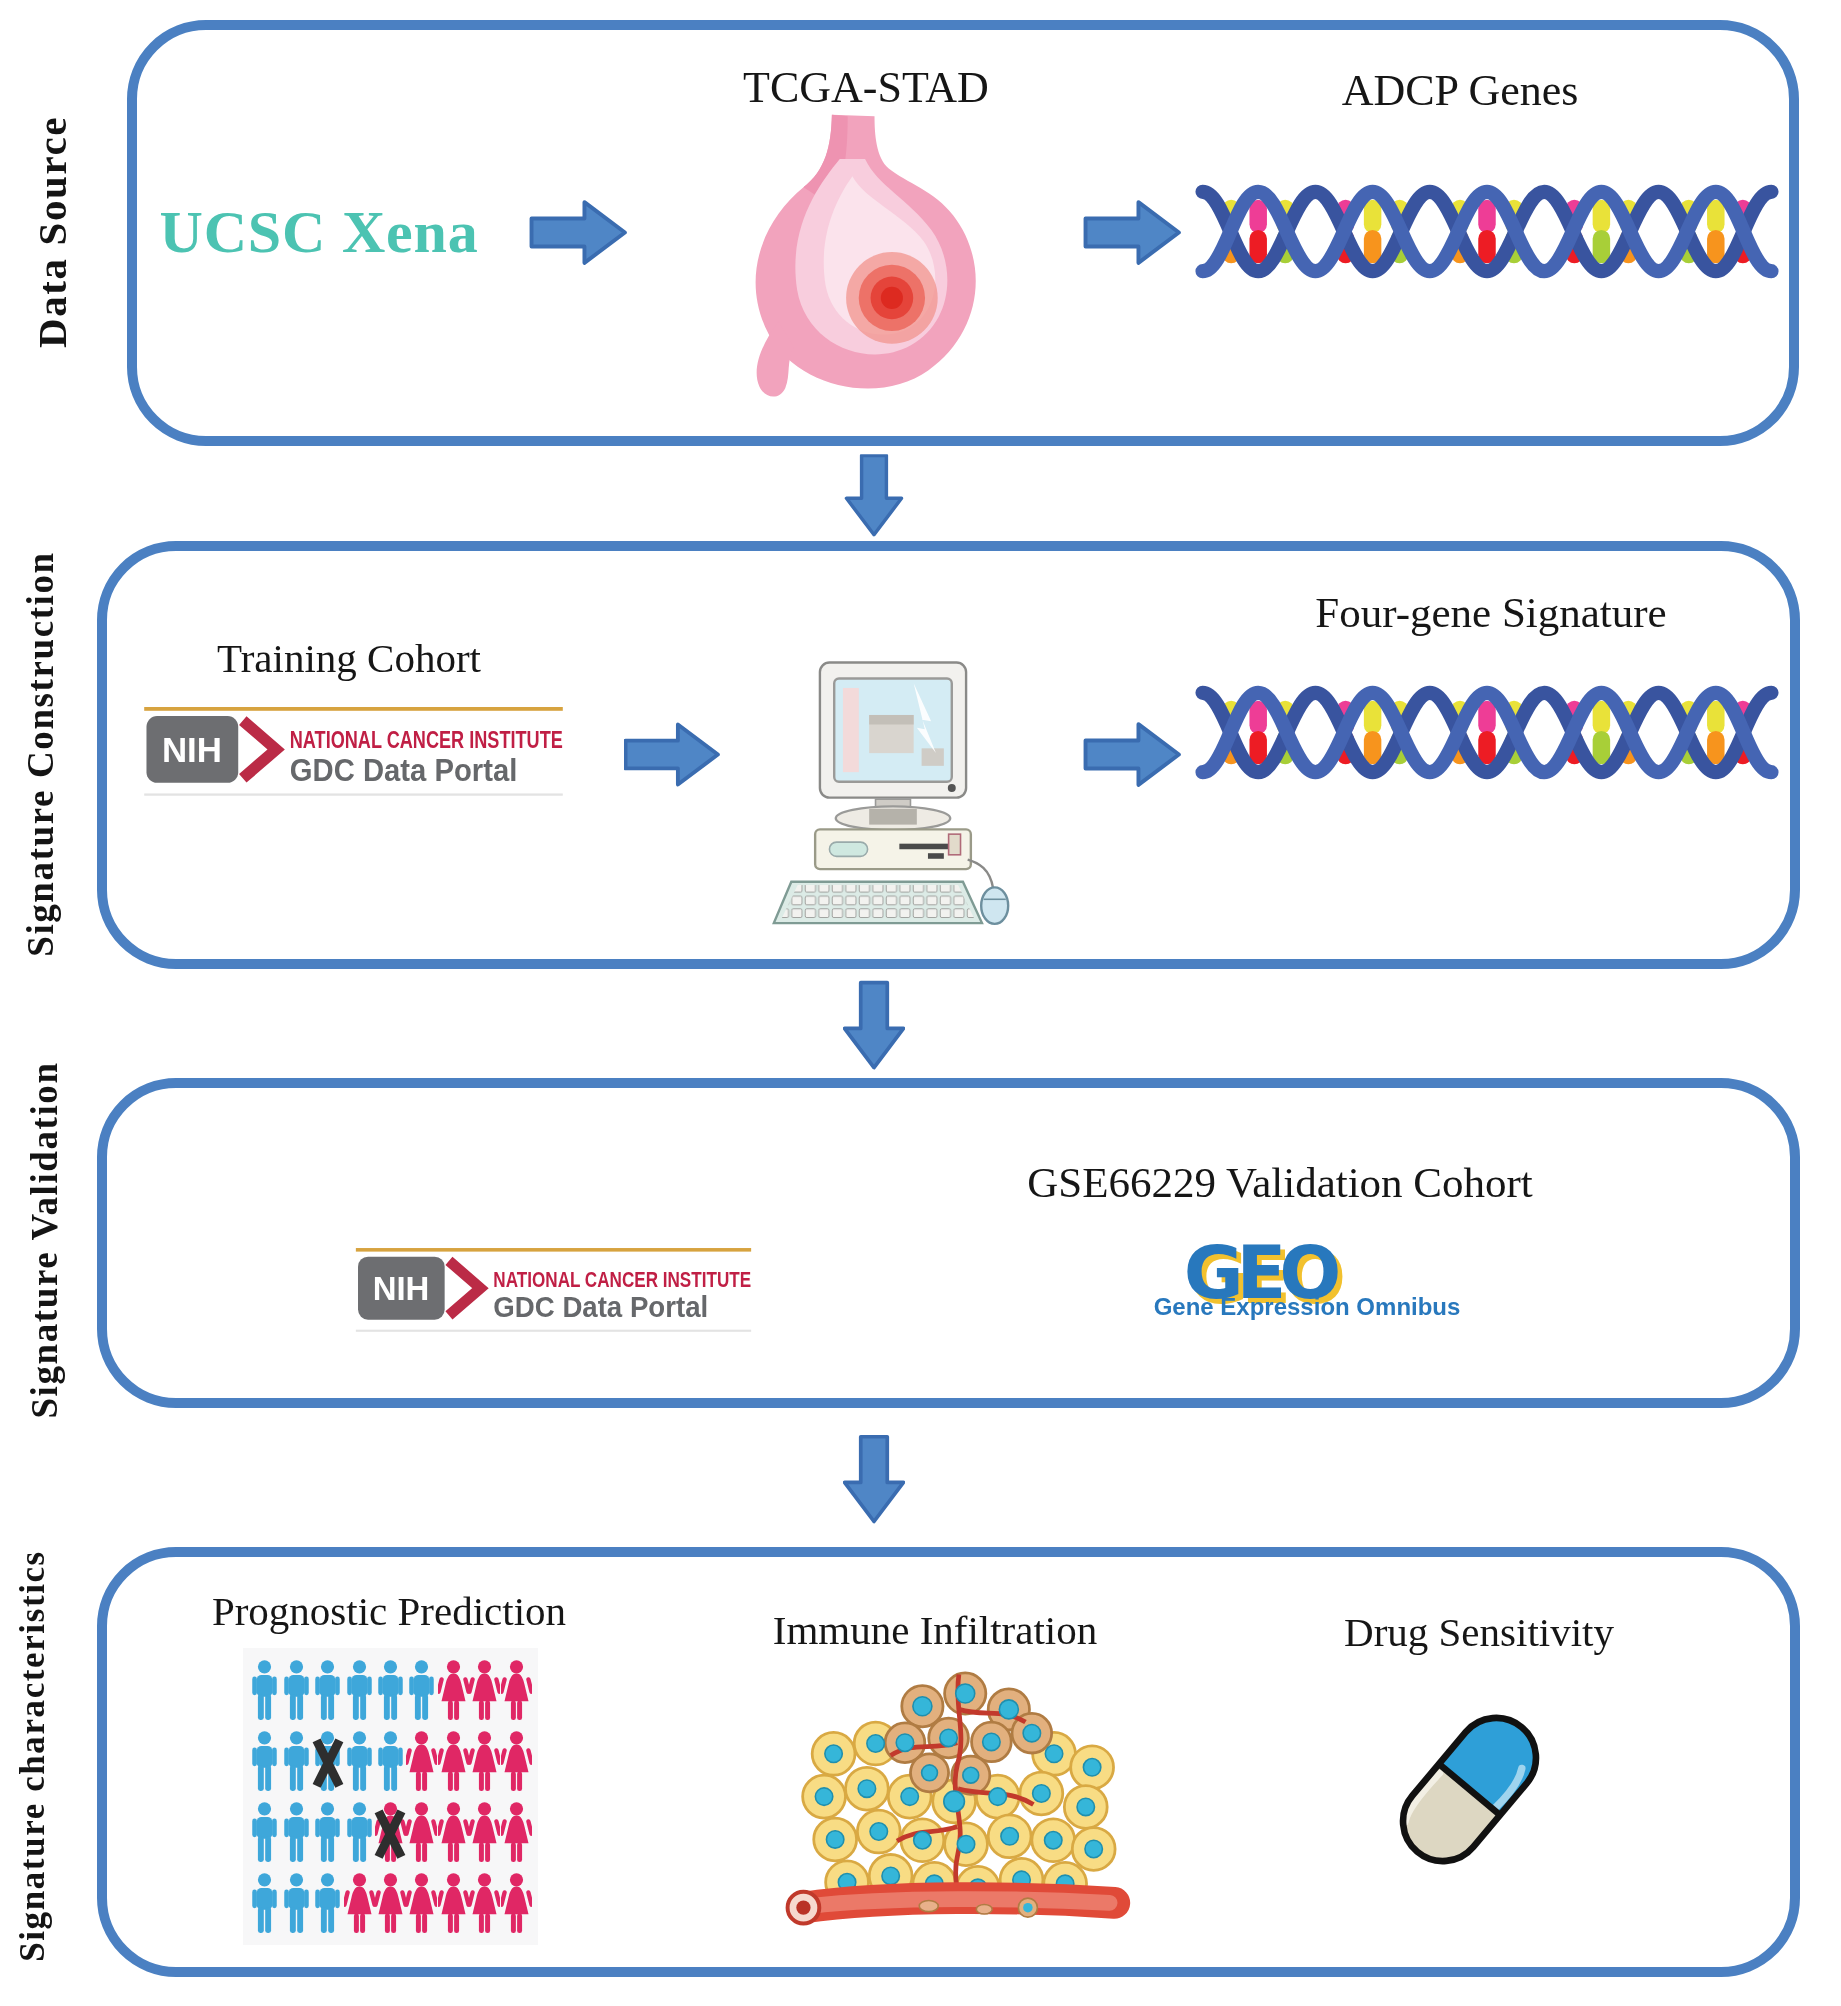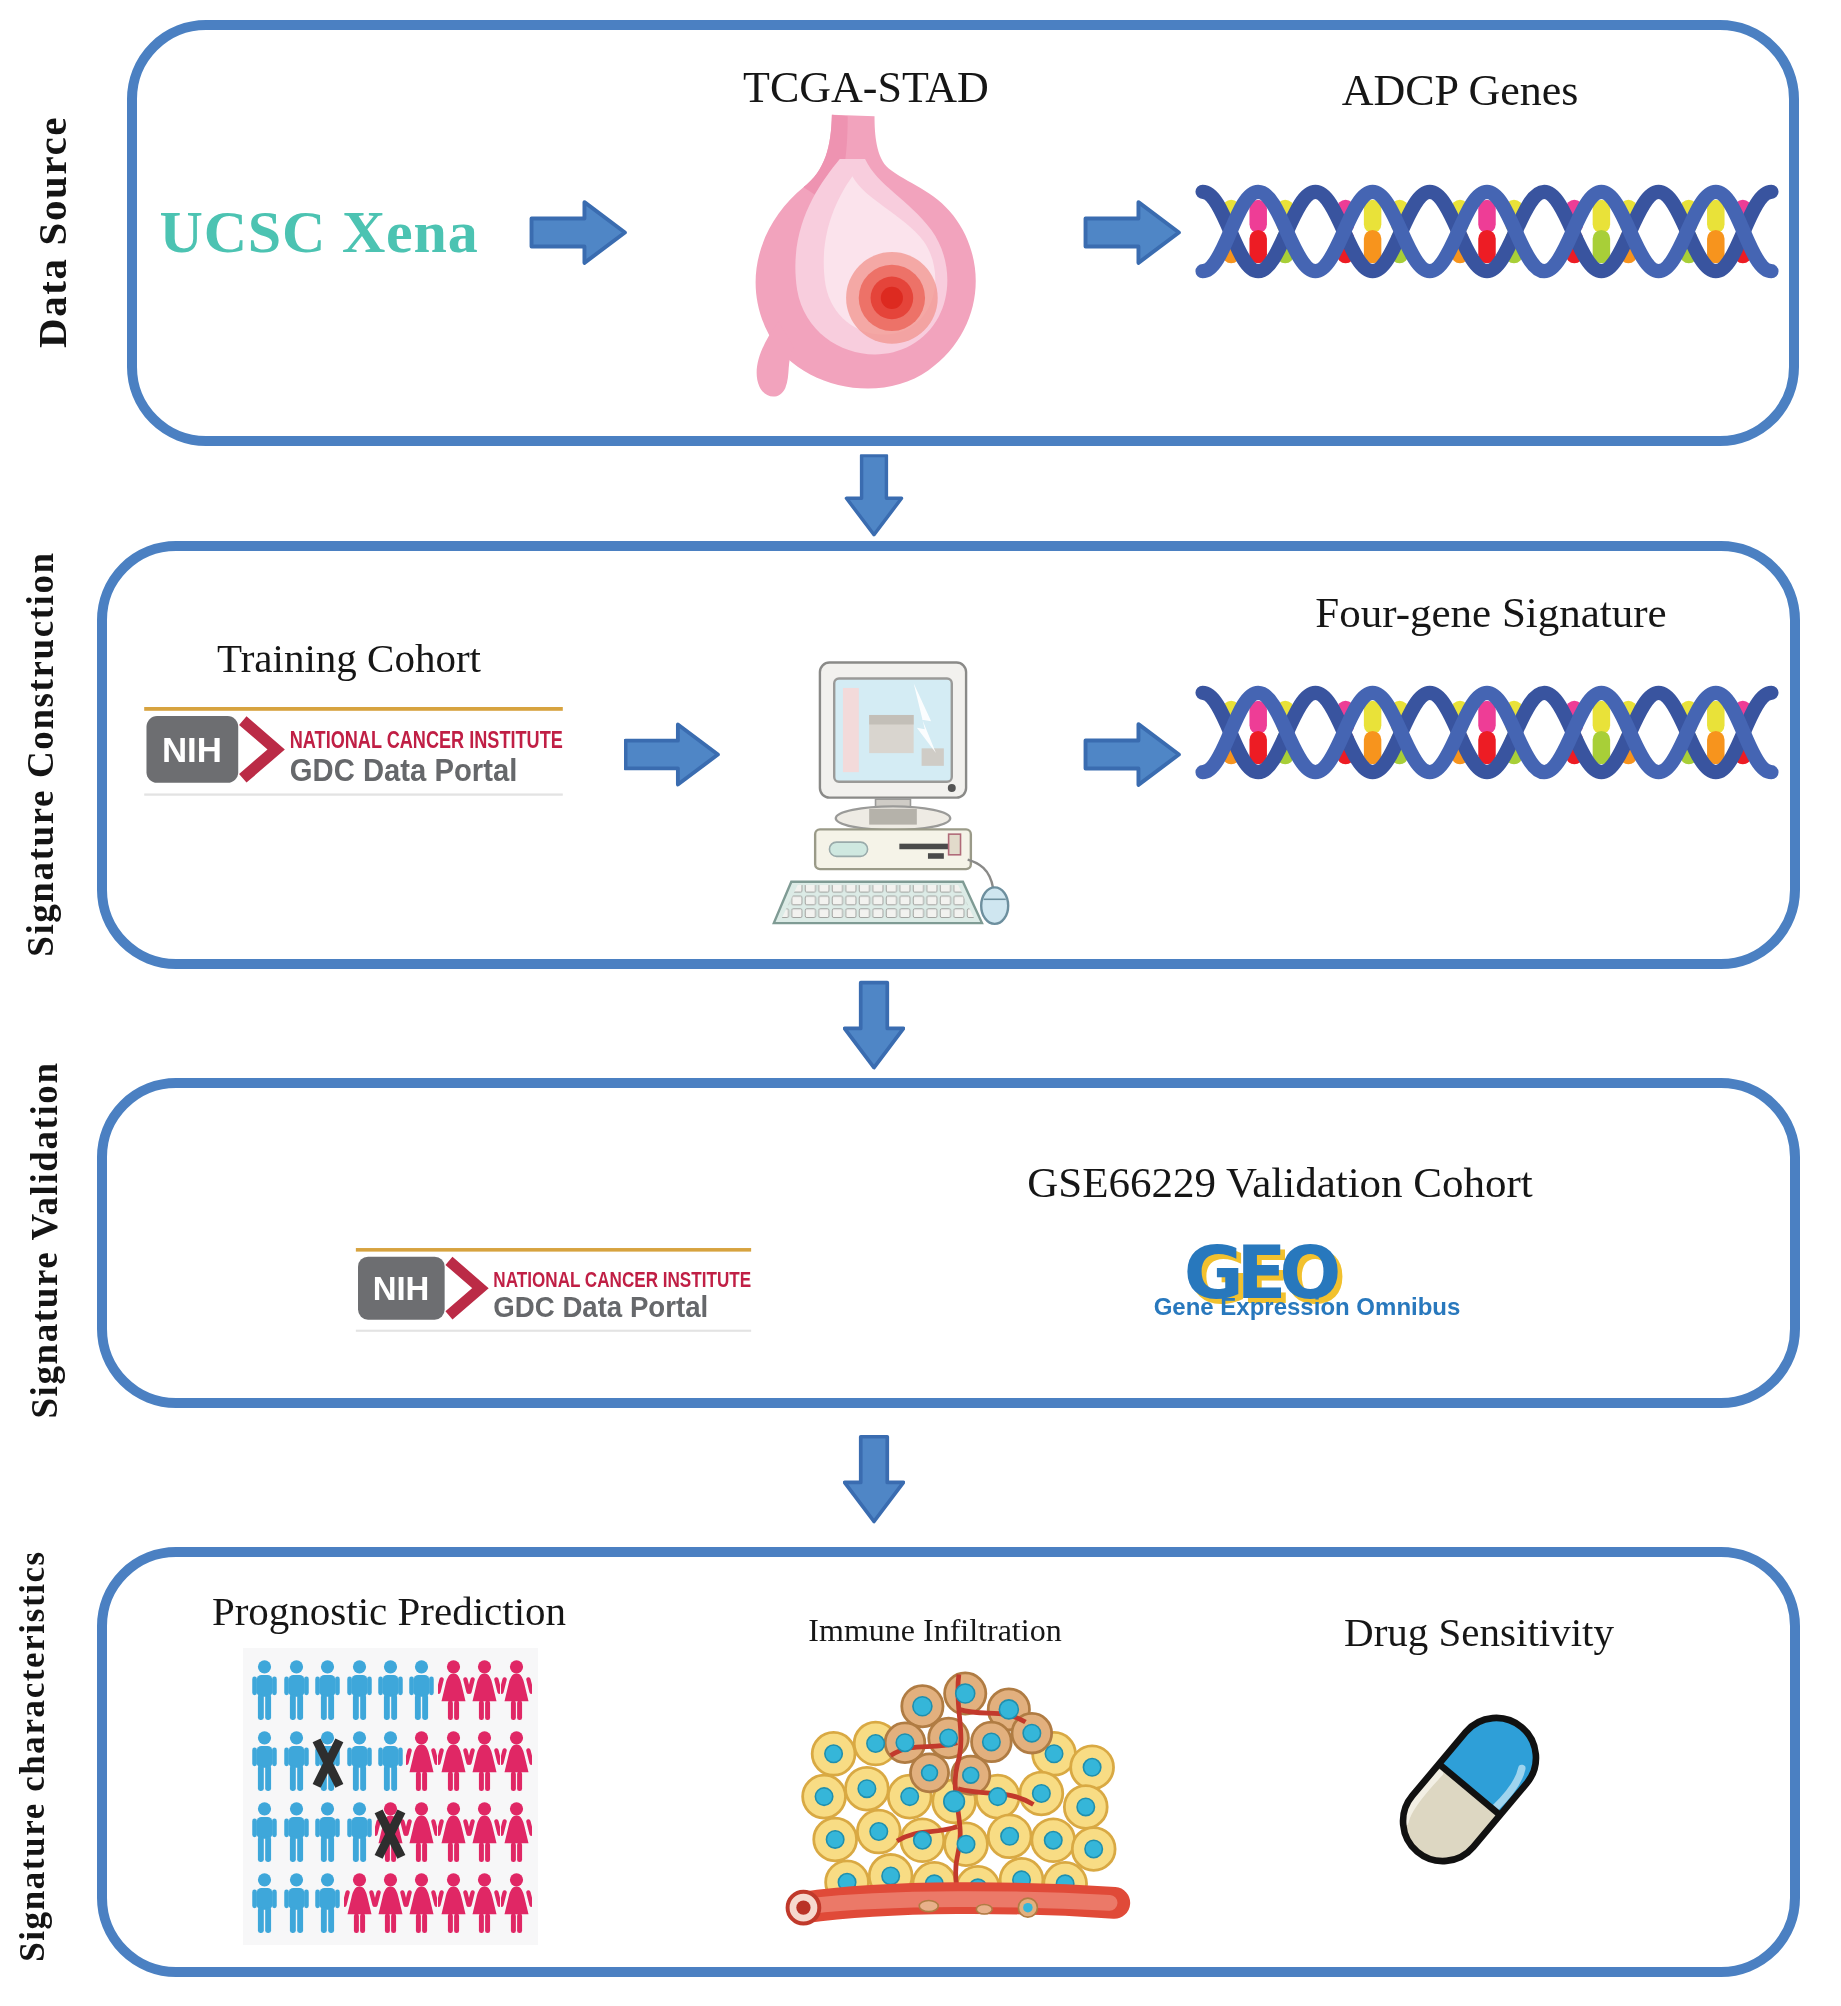--- a/index.html
+++ b/index.html
@@ -451,21 +451,21 @@
           </svg>
         </span>
         <span class="person female">
           <svg class="pico" viewBox="0 0 40 80">
             <use href="#sym-female"></use>
           </svg>
         </span>
       </div>
     </div>
 
-  <div class="h" style="left:935px;top:1630px;font-size:32px;">Immune Infiltration</div>
+  <div class="h" style="left:935px;top:1630px;font-size:41px;">Immune Infiltration</div>
 
   <svg class="abs" style="left:786px;top:1660px;width:341px;height:278px;" viewBox="0 0 430 350">
 
     <g stroke="#d9a943" stroke-width="3.5" fill="#f8dc84">
       <circle cx="60" cy="118" r="27"></circle>
         <circle cx="113" cy="105" r="27"></circle>
         <circle cx="338" cy="118" r="27"></circle>
         <circle cx="386" cy="135" r="27"></circle>
       <circle cx="48" cy="172" r="27"></circle>
         <circle cx="102" cy="162" r="27"></circle>

